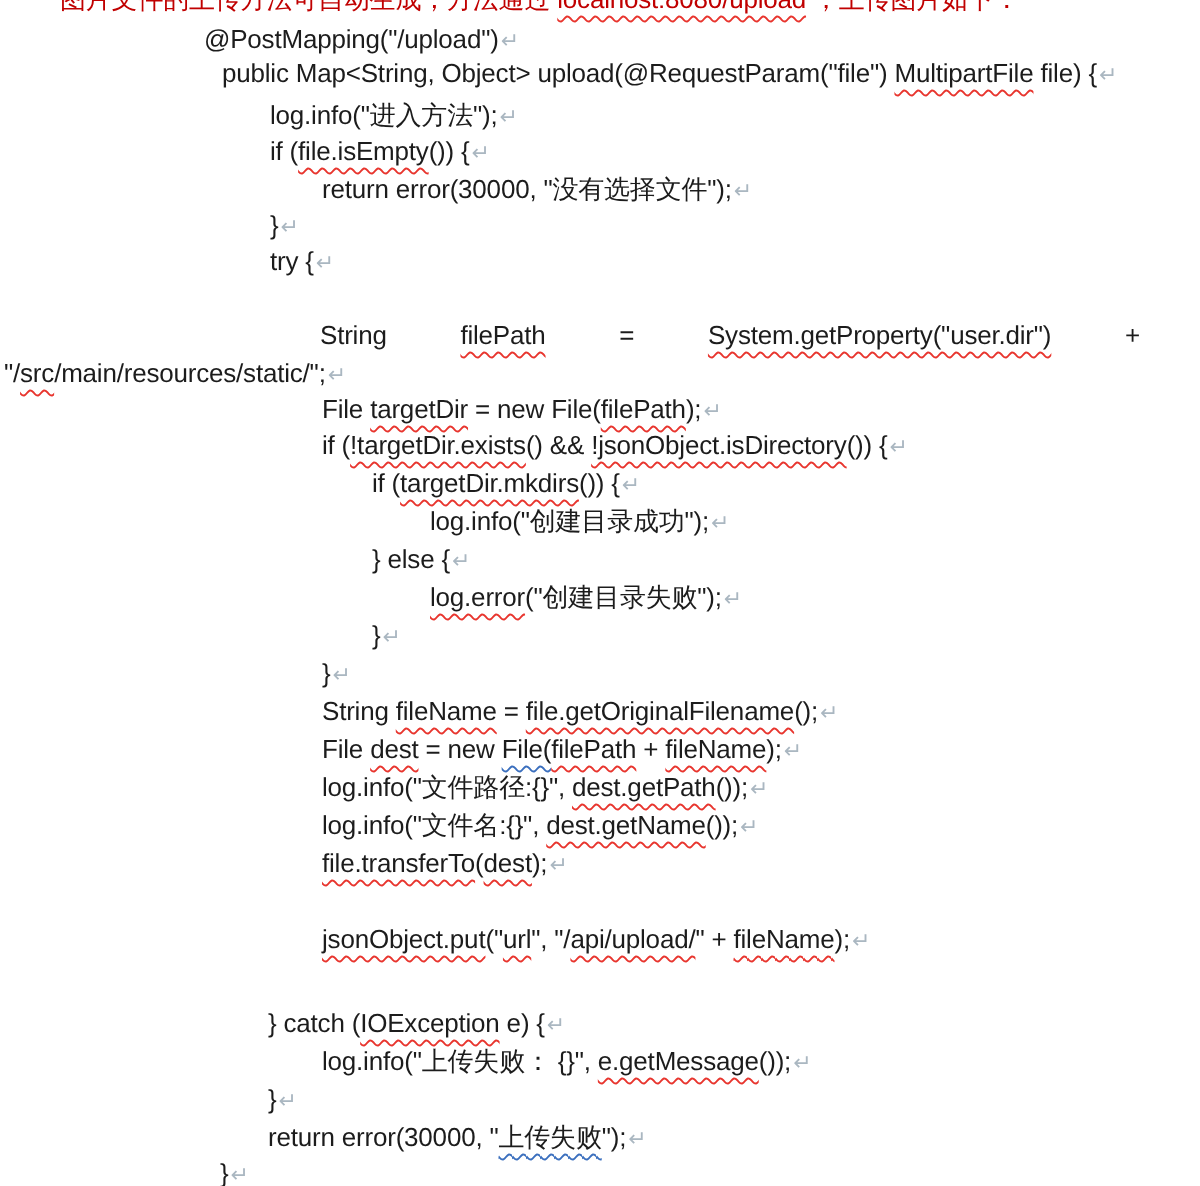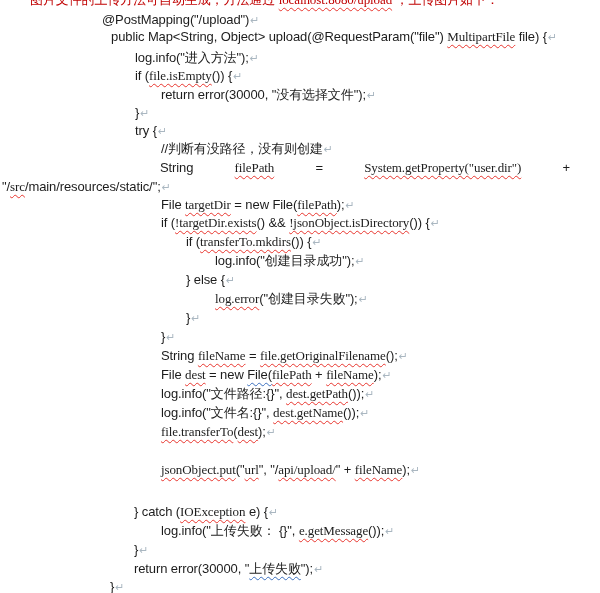--- a/index.html
+++ b/index.html
@@ -22,21 +22,20 @@
     display:flex;
     justify-content:space-between;
   }
   .line.red{ color:#c00000; }
   .u-red{
     text-decoration-line:underline;
     text-decoration-style:wavy;
     text-decoration-color:#e8352e;
     text-decoration-thickness:1.2px;
     text-underline-offset:3px;
-    font-family:Liberation Serif, serif;
   }
   .u-blue{
     text-decoration-line:underline;
     text-decoration-style:wavy;
     text-decoration-color:#3b6fbe;
     text-decoration-thickness:1.2px;
     text-underline-offset:3px;
   }
   .pilcrow{
     color:#aab7c1;
@@ -50,26 +49,25 @@
 
 <div class="page" id="page">
     <div class="line red" style="left: 30px; top: -7px;"><span>图片文件的上传方法可自动生成，方法通过 </span><span class="u-red">localhost:8080/upload</span><span> ，上传图片如下：</span></div>
     <div class="line" style="left: 102px; top: 13px;"><span>@PostMapping("/upload")</span><span class="pilcrow">↵</span></div>
     <div class="line" style="left: 111px; top: 30px;"><span>public Map&lt;String, Object&gt; upload(@RequestParam("file") </span><span class="u-red">MultipartFile</span><span> file) {</span><span class="pilcrow">↵</span></div>
     <div class="line" style="left: 135px; top: 51px;"><span>log.info("进入方法");</span><span class="pilcrow">↵</span></div>
     <div class="line" style="left: 135px; top: 69px;"><span>if (</span><span class="u-red">file.isEmpty</span><span>()) {</span><span class="pilcrow">↵</span></div>
     <div class="line" style="left: 161px; top: 88px;"><span>return error(30000, "没有选择文件");</span><span class="pilcrow">↵</span></div>
     <div class="line" style="left: 135px; top: 106px;"><span>}</span><span class="pilcrow">↵</span></div>
     <div class="line" style="left: 135px; top: 124px;"><span>try {</span><span class="pilcrow">↵</span></div>
-    <div class="line" style="left: 161px; top: 142px;"><span>//判断有没路径，没有则创建</span><span class="pilcrow">↵</span></div>
     <div class="line justify" style="left: 160px; top: 161px; width: 410px;"><span>String</span><span class="u-red">filePath</span><span>=</span><span class="u-red">System.getProperty("user.dir")</span><span>+</span></div>
     <div class="line" style="left: 2px; top: 180px;"><span>"/</span><span class="u-red">src</span><span>/main/resources/static/";</span><span class="pilcrow">↵</span></div>
     <div class="line" style="left: 161px; top: 198px;"><span>File </span><span class="u-red">targetDir</span><span> = new File(</span><span class="u-red">filePath</span><span>);</span><span class="pilcrow">↵</span></div>
     <div class="line" style="left: 161px; top: 216px;"><span>if (</span><span class="u-red">!targetDir.exists</span><span>() &amp;&amp; </span><span class="u-red">!jsonObject.isDirectory</span><span>()) {</span><span class="pilcrow">↵</span></div>
-    <div class="line" style="left: 186px; top: 235px;"><span>if (</span><span class="u-red">transferTo.mkdirs</span><span>()) {</span><span class="pilcrow">↵</span></div>
+    <div class="line" style="left: 186px; top: 235px;"><span>if (</span><span class="u-red">targetDir.mkdirs</span><span>()) {</span><span class="pilcrow">↵</span></div>
     <div class="line" style="left: 215px; top: 254px;"><span>log.info("创建目录成功");</span><span class="pilcrow">↵</span></div>
     <div class="line" style="left: 186px; top: 273px;"><span>} else {</span><span class="pilcrow">↵</span></div>
     <div class="line" style="left: 215px; top: 292px;"><span class="u-red">log.error</span><span>("创建目录失败");</span><span class="pilcrow">↵</span></div>
     <div class="line" style="left: 186px; top: 311px;"><span>}</span><span class="pilcrow">↵</span></div>
     <div class="line" style="left: 161px; top: 330px;"><span>}</span><span class="pilcrow">↵</span></div>
     <div class="line" style="left: 161px; top: 368px;"><span>File </span><span class="u-red">dest</span><span> = new </span><span class="u-blue">File(</span><span class="u-red">filePath</span><span> + </span><span class="u-red">fileName</span><span>);</span><span class="pilcrow">↵</span></div>
     <div class="line" style="left: 161px; top: 349px;"><span>String </span><span class="u-red">fileName</span><span> = </span><span class="u-red">file.getOriginalFilename</span><span>();</span><span class="pilcrow">↵</span></div>
     <div class="line" style="left: 161px; top: 387px;"><span>log.info("文件路径:{}", </span><span class="u-red">dest.getPath</span><span>());</span><span class="pilcrow">↵</span></div>
     <div class="line" style="left: 161px; top: 406px;"><span>log.info("文件名:{}", </span><span class="u-red">dest.getName</span><span>());</span><span class="pilcrow">↵</span></div>
     <div class="line" style="left: 161px; top: 425px; text-align: center;"><span class="u-red">file.transferTo</span><span>(</span><span class="u-red">dest</span><span>);</span><span class="pilcrow">↵</span></div>

